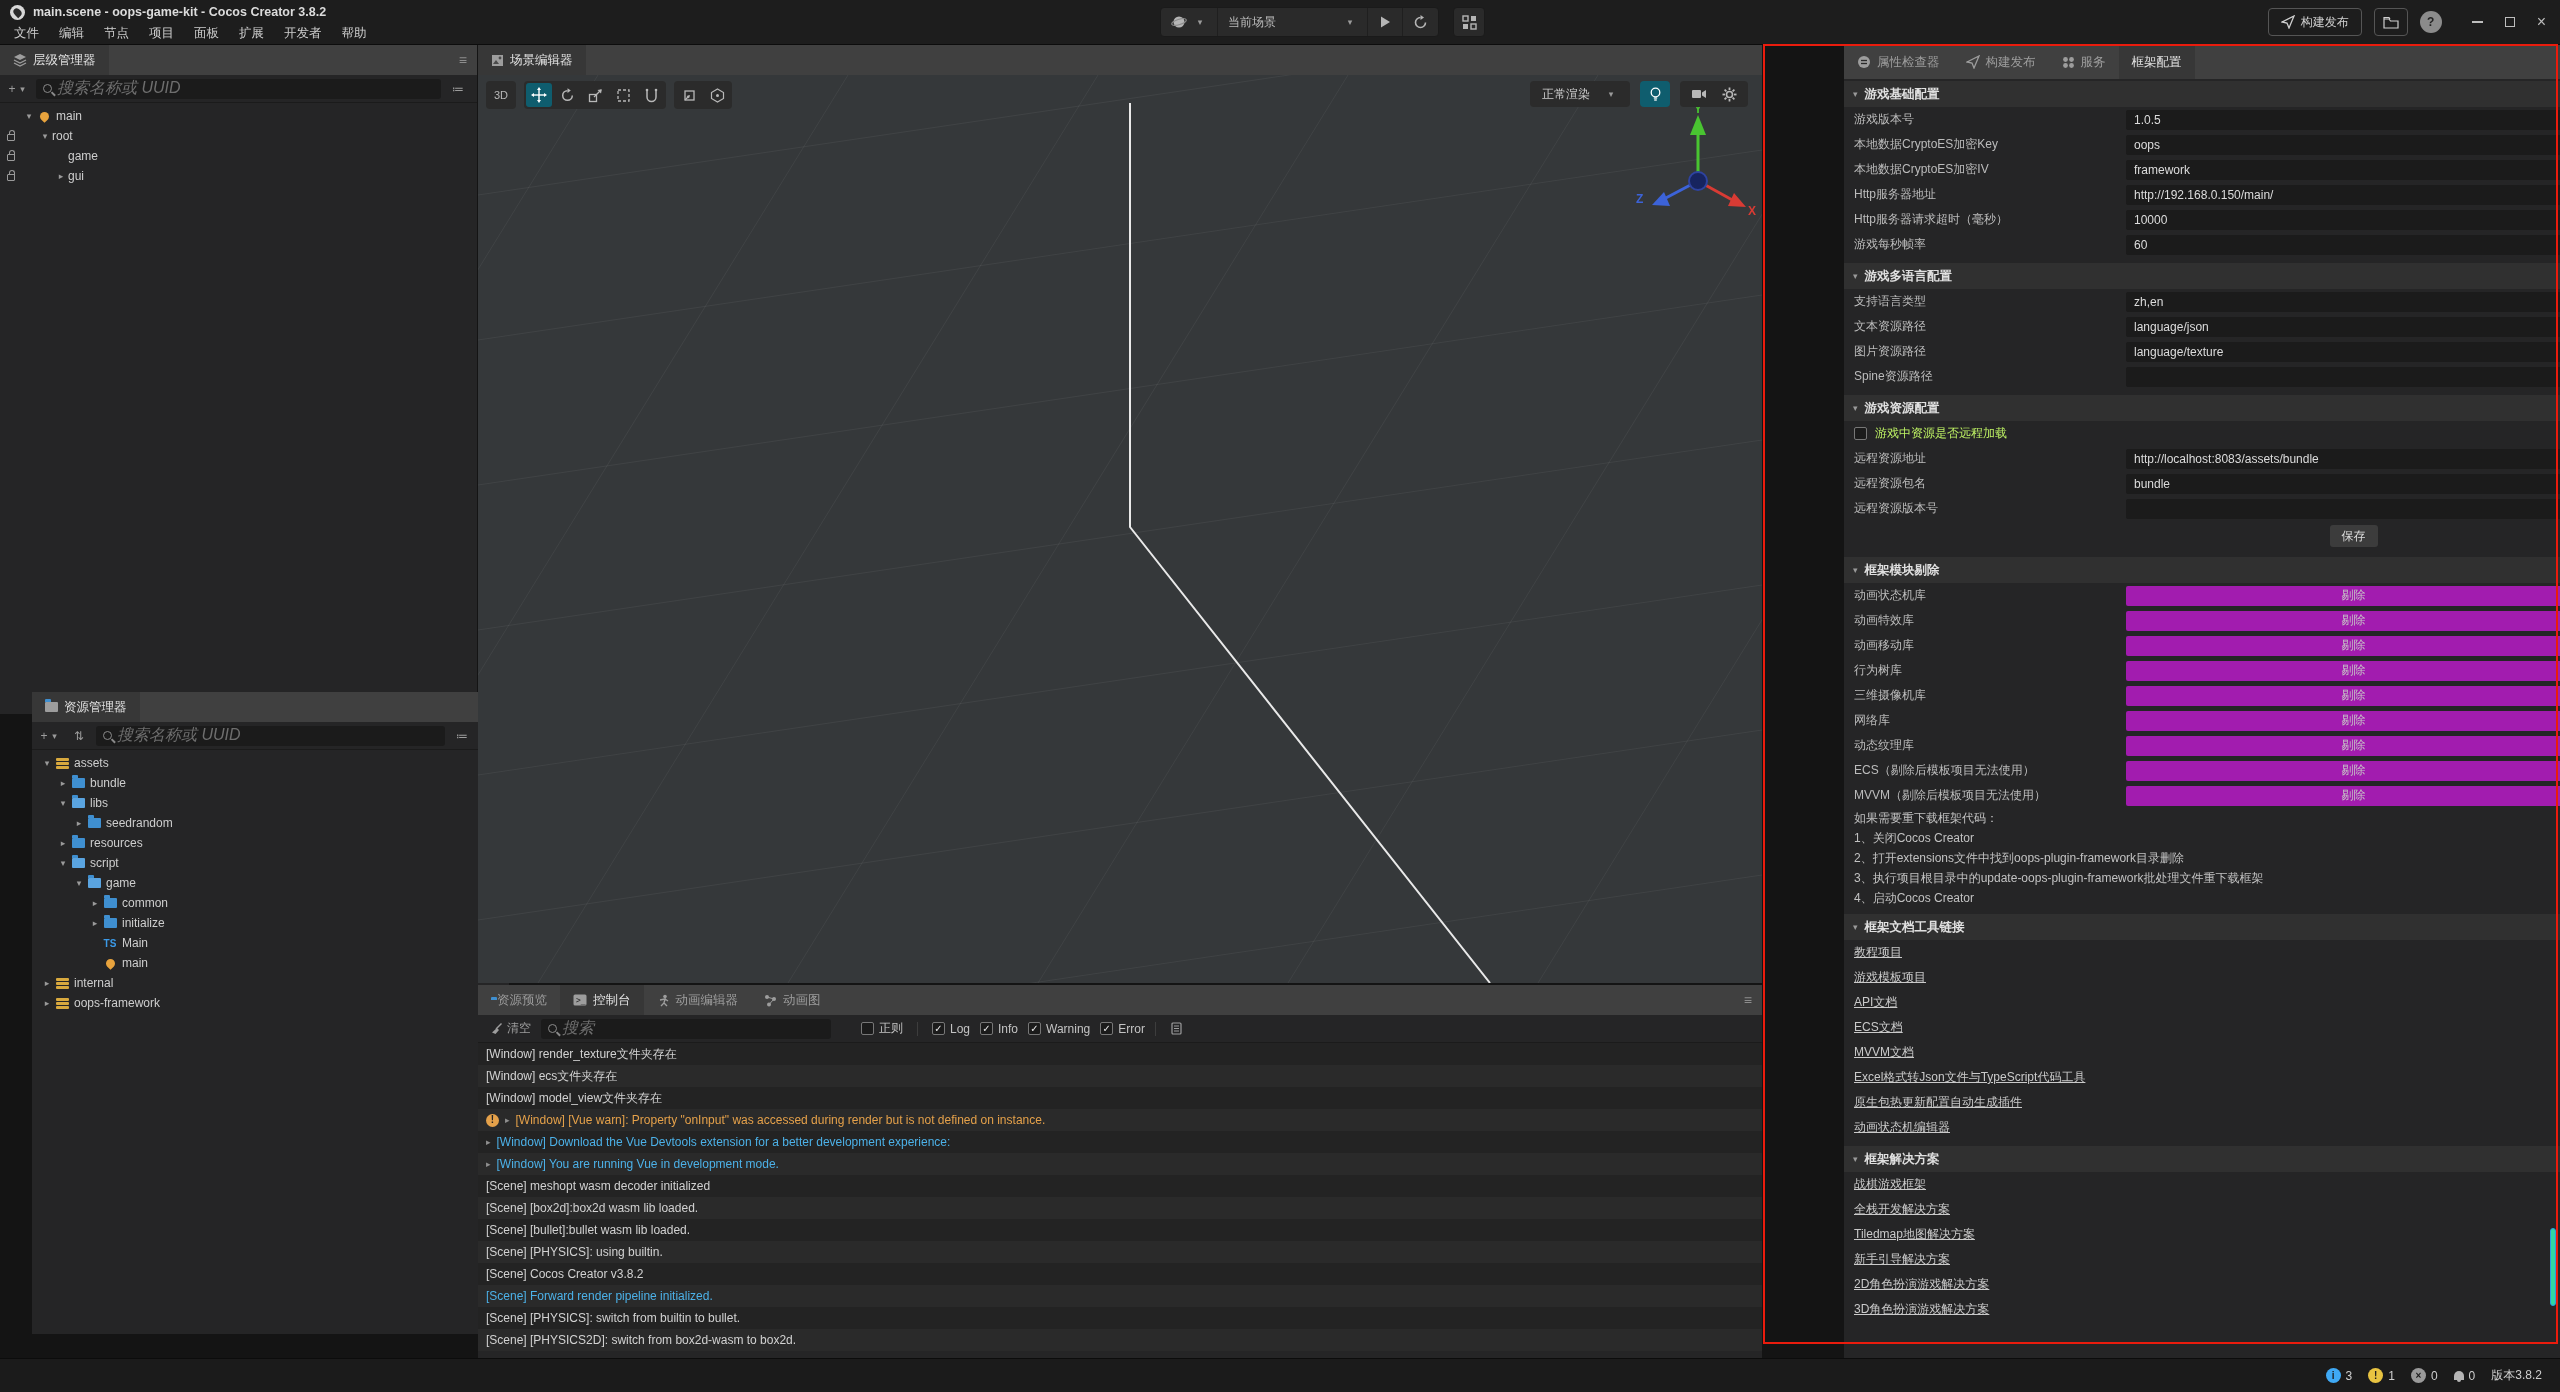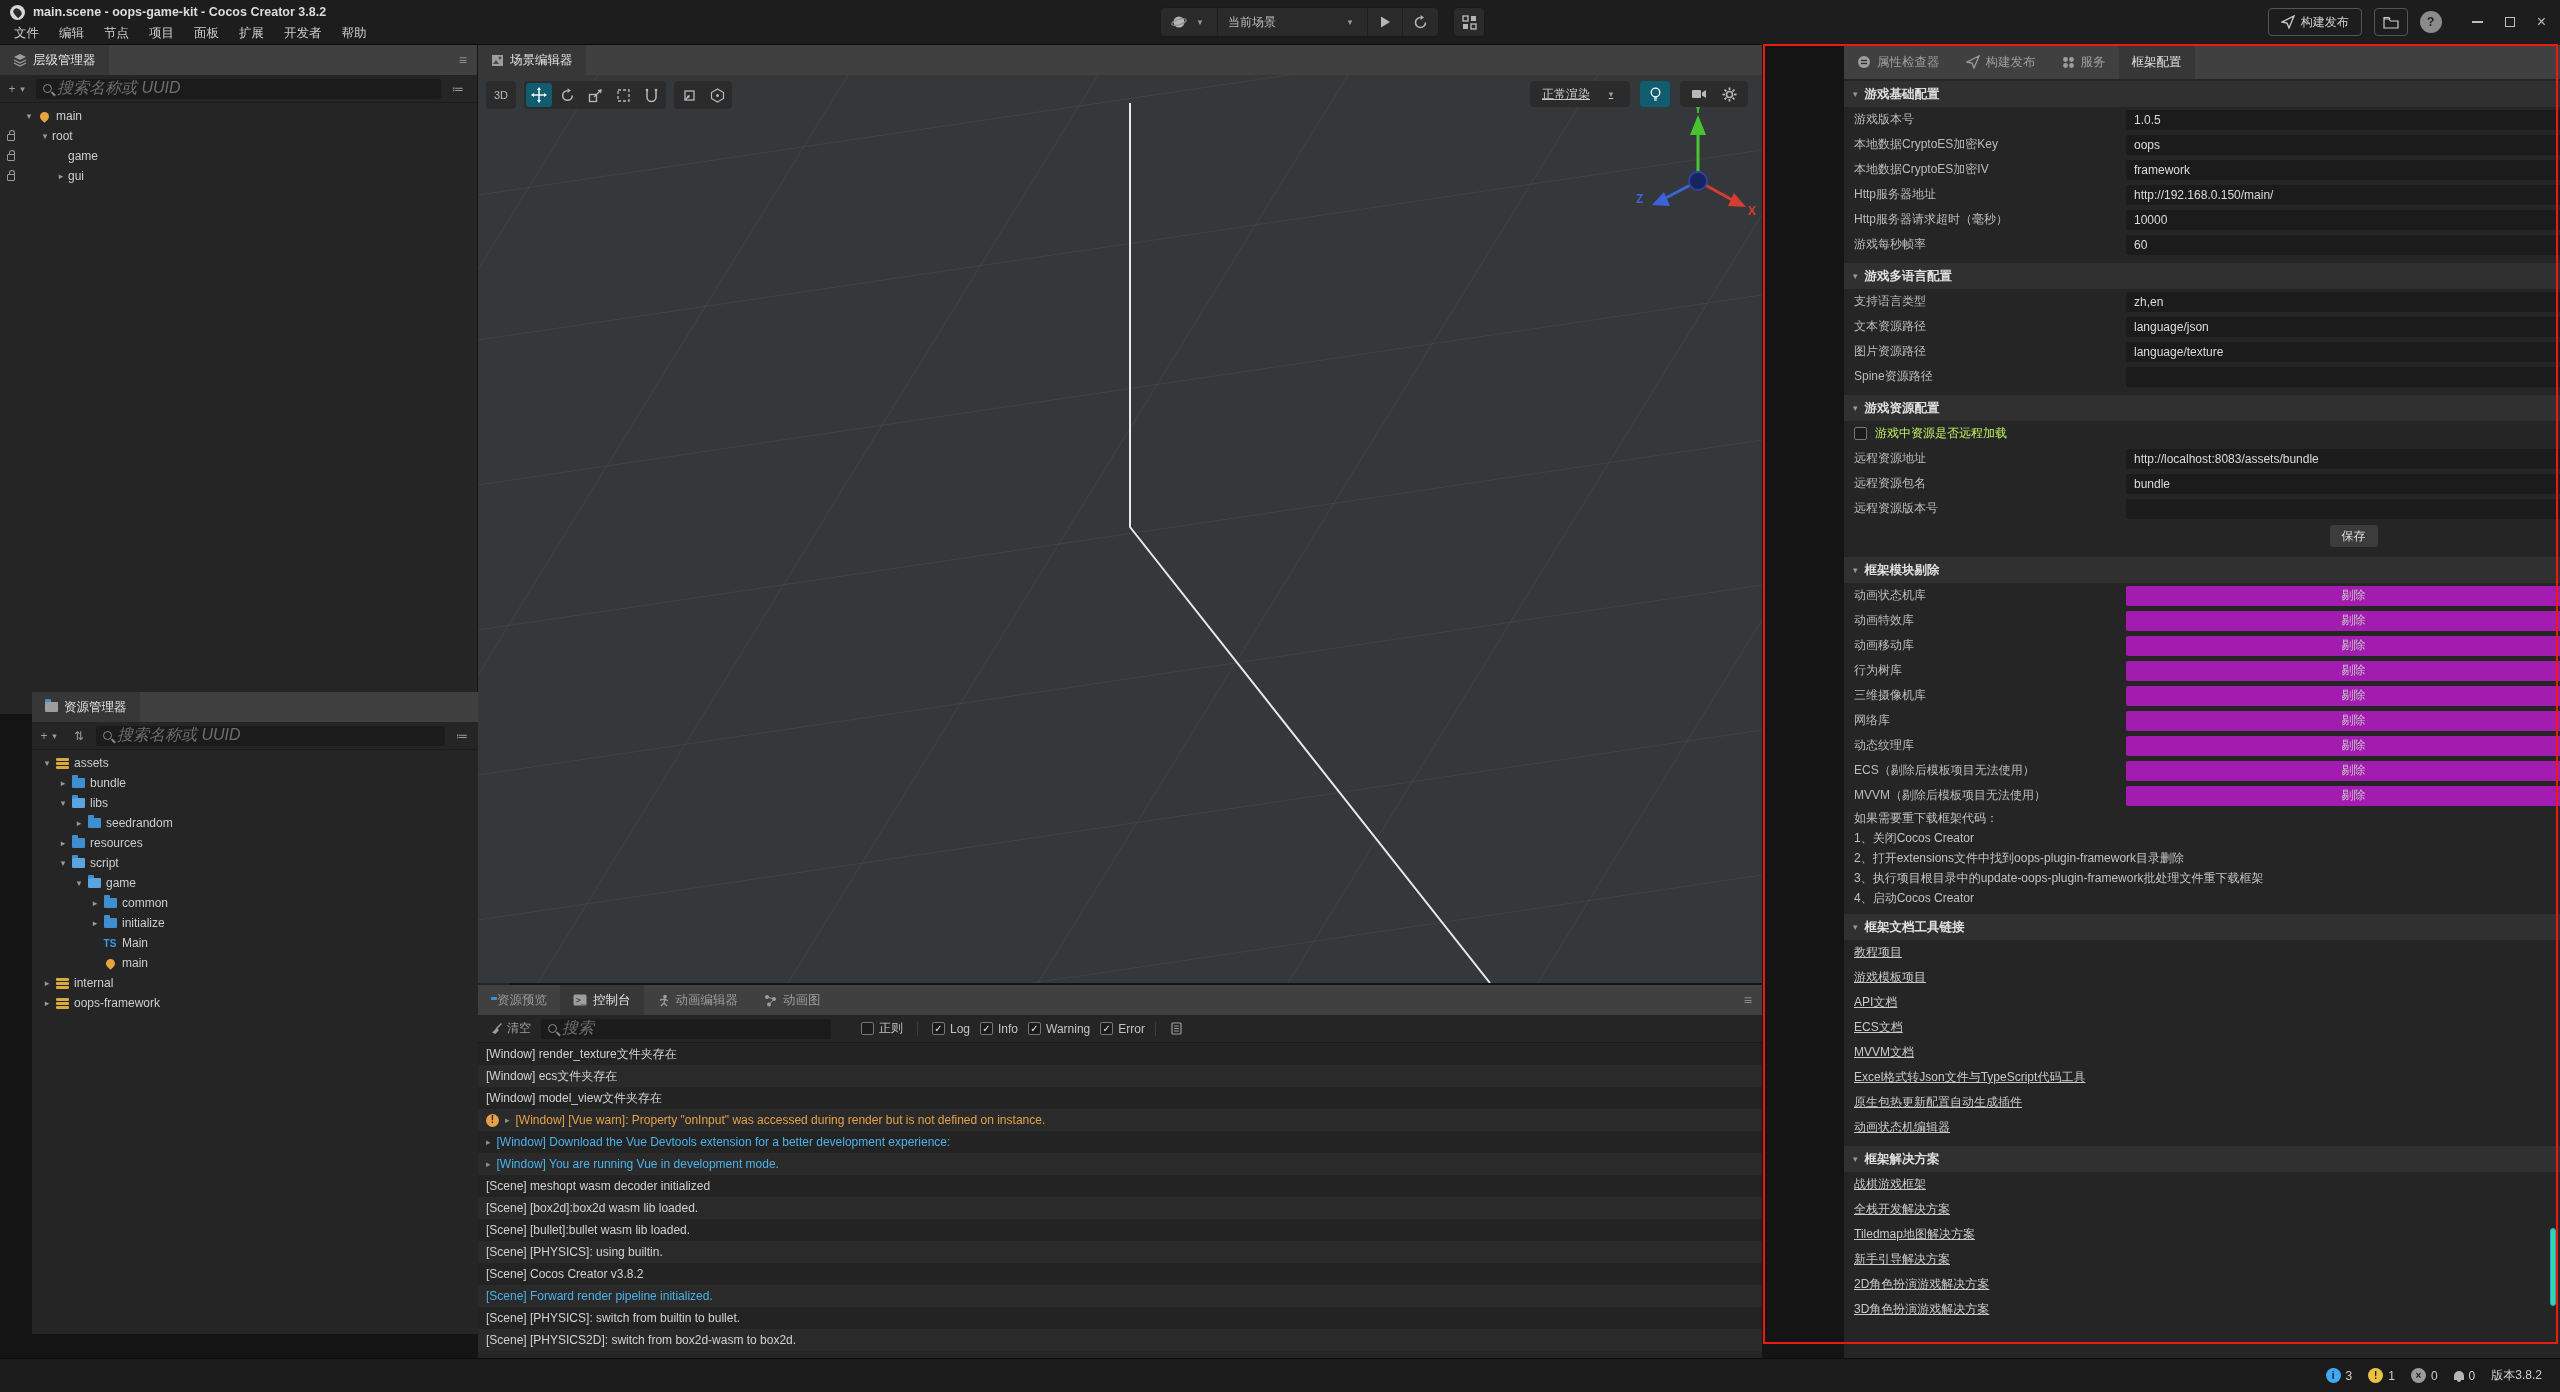--- a/index.html
+++ b/index.html
@@ -59,21 +59,21 @@
 
   
   #scene-panel { left:478px; top:45px; width:1284px; height:938px; background:#35383a; }
   #viewport { position:absolute; left:0; top:30px; width:1284px; height:908px; }
   .scn-toolbar { position:absolute; top:36px; left:8px; display:flex; gap:8px; align-items:center; z-index:5; }
   .tool-group { display:flex; align-items:center; background:#2b2b2b; border-radius:4px; padding:2px; gap:2px; }
   .tool-btn { width:26px; height:24px; display:flex; align-items:center; justify-content:center; border-radius:3px; color:#b8b8b8; }
   .tool-btn.active { background:#0f5d6e; color:#fff; }
   .mode3d { width:30px; height:28px; background:#2b2b2b; border-radius:4px; color:#b8b8b8; display:flex; align-items:center; justify-content:center; font-size:11px; }
   .scn-right { position:absolute; top:36px; right:14px; display:flex; gap:10px; align-items:center; z-index:5; }
-  .render-pill { height:26px; background:#2b2b2b; border-radius:4px; display:flex; align-items:center; gap:14px; padding:0 12px; color:#c9c9c9;text-decoration:underline; }
+  .render-pill { height:26px; background:#2b2b2b; border-radius:4px; display:flex; align-items:center; gap:14px; padding:0 12px; color:#c9c9c9; }
   .bulb-btn { width:30px; height:26px; background:#0f5d6e; border-radius:4px; display:flex; align-items:center; justify-content:center; }
   .pill2 { height:26px; background:#2b2b2b; border-radius:4px; display:flex; align-items:center; gap:4px; padding:0 6px; }
 
   
   #console-panel { left:478px; top:985px; width:1284px; height:373px; }
   .chk { width:13px; height:13px; border:1px solid #777; background:#1b1b1b; border-radius:2px; display:flex; align-items:center; justify-content:center; color:#e8e8e8; font-size:10px; flex:none; }
   .filt { display:flex; align-items:center; gap:5px; color:#c3c3c3; }
   .vsep { width:1px; height:14px; background:#3d3d3d; margin:0 4px; }
   #log-list .lrow-log { height:22px; line-height:22px; padding-left:8px; font-size:12px; color:#d2d2d2; white-space:nowrap; display:flex; align-items:center; gap:6px; }
   #log-list .lrow-log:nth-child(odd) { background:#232323; }

